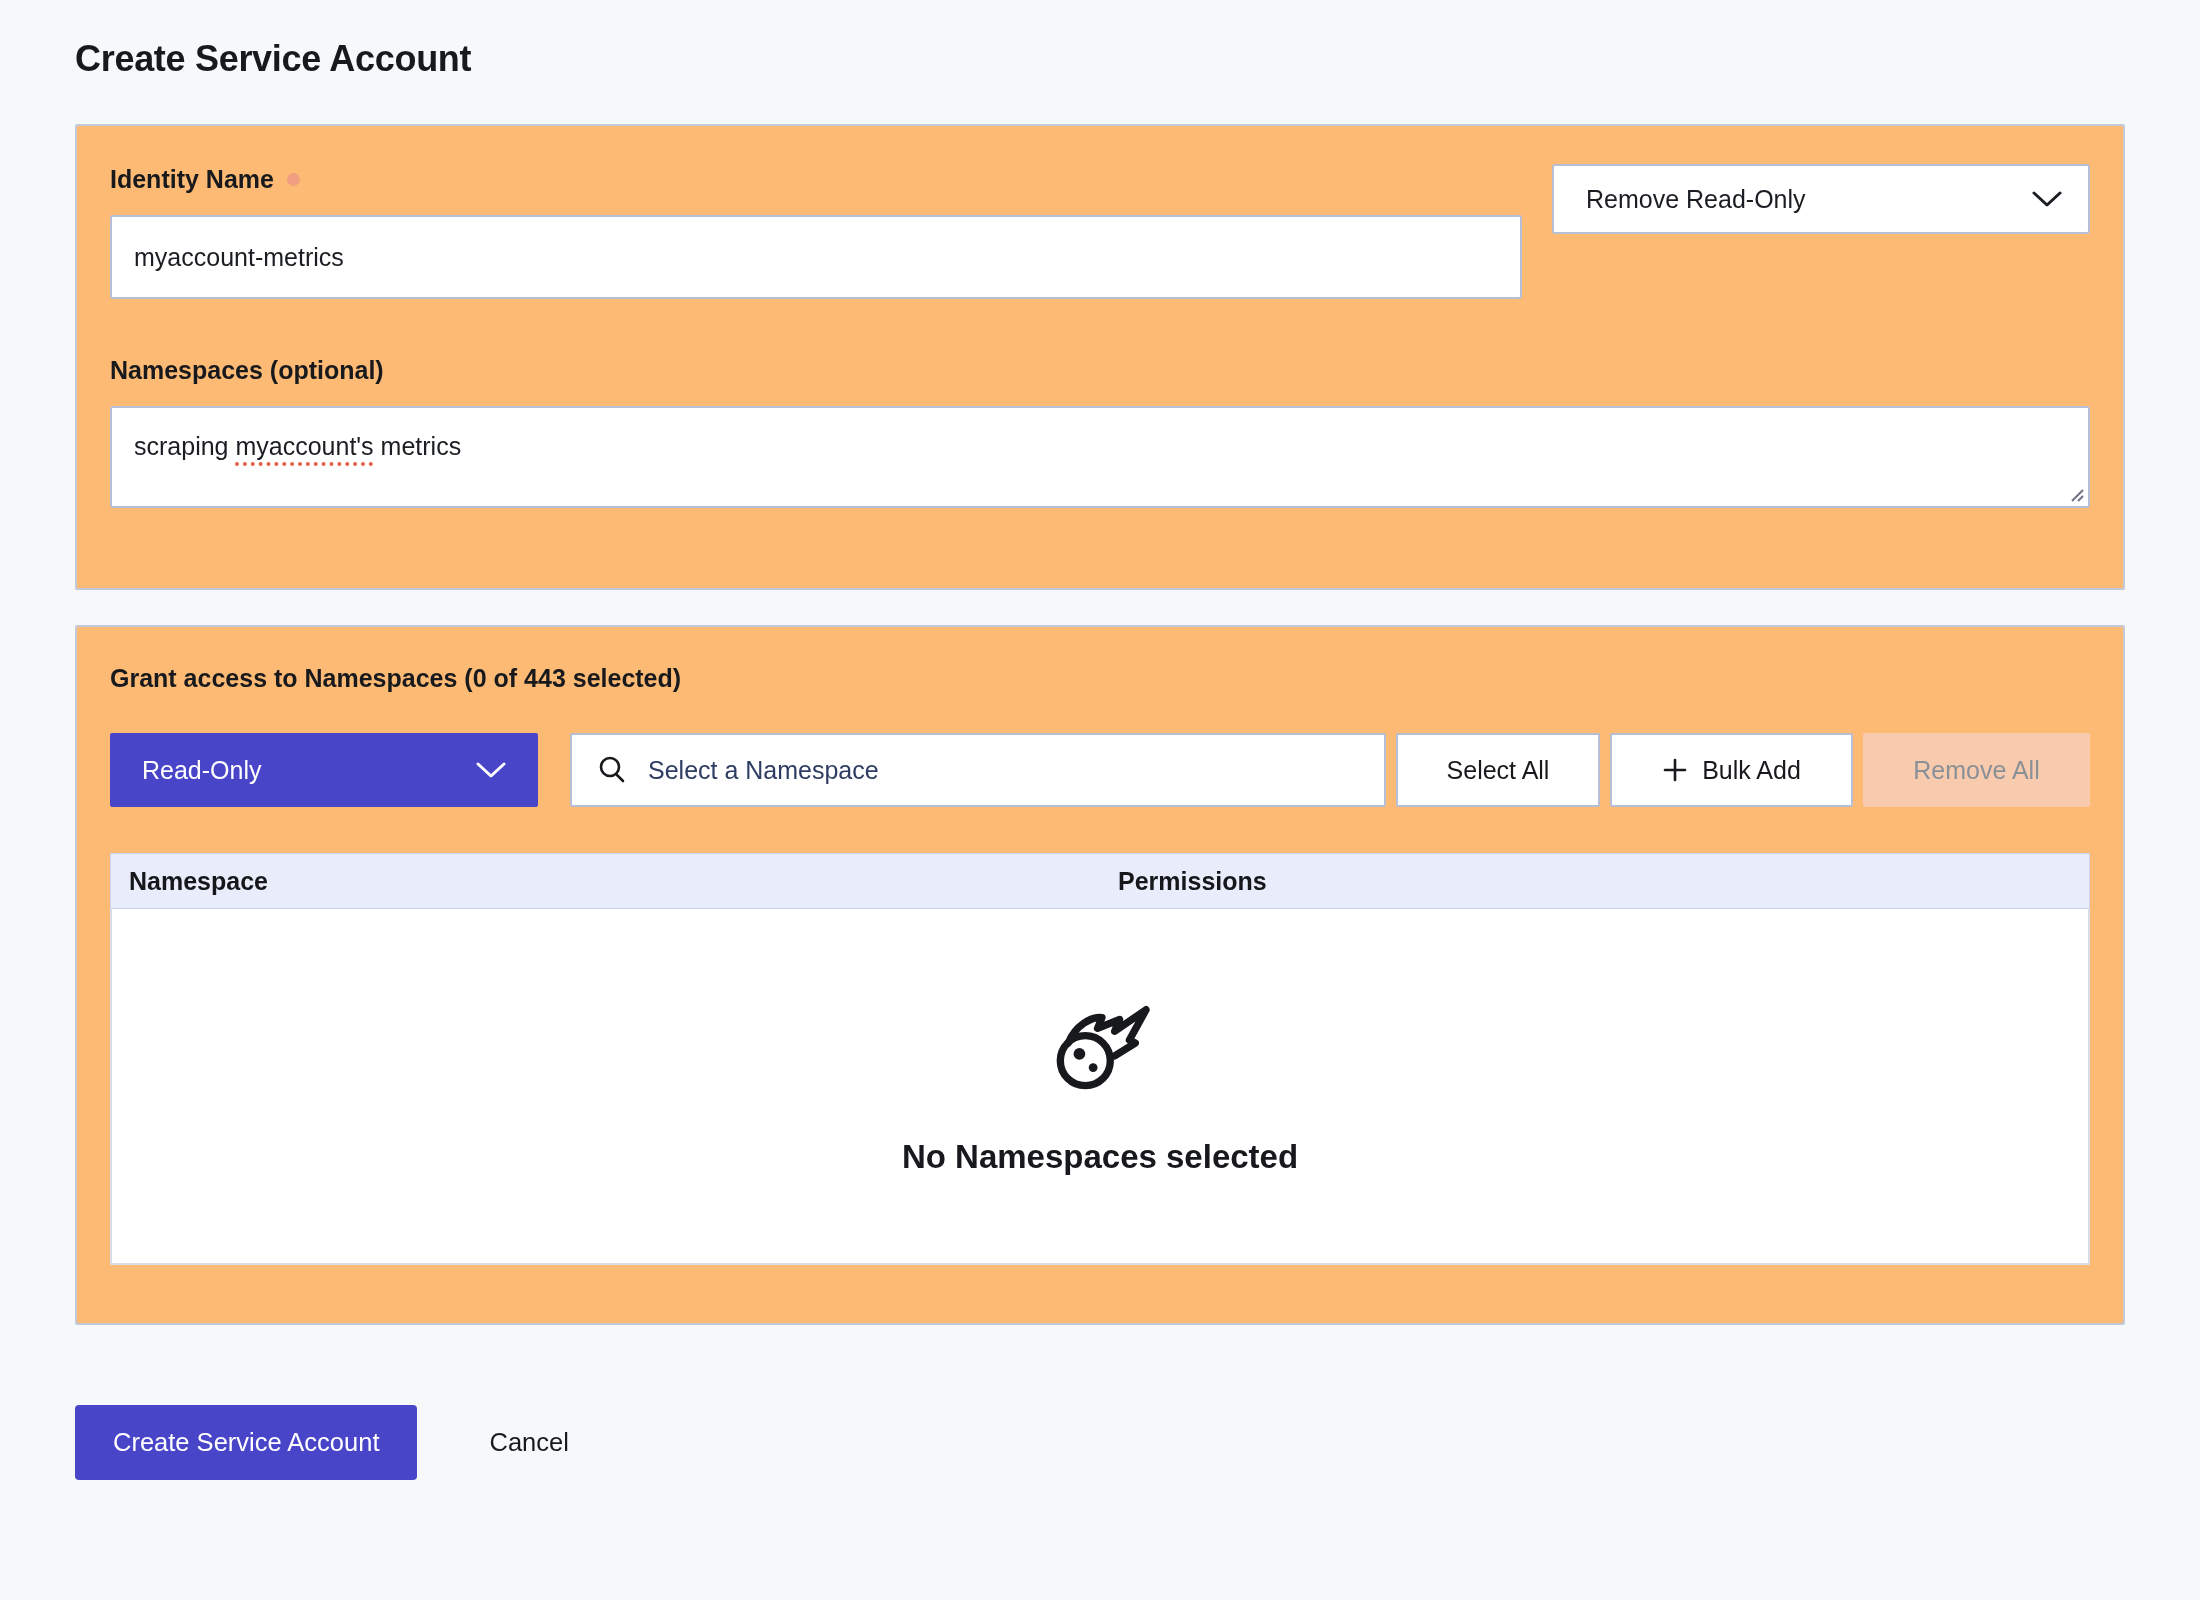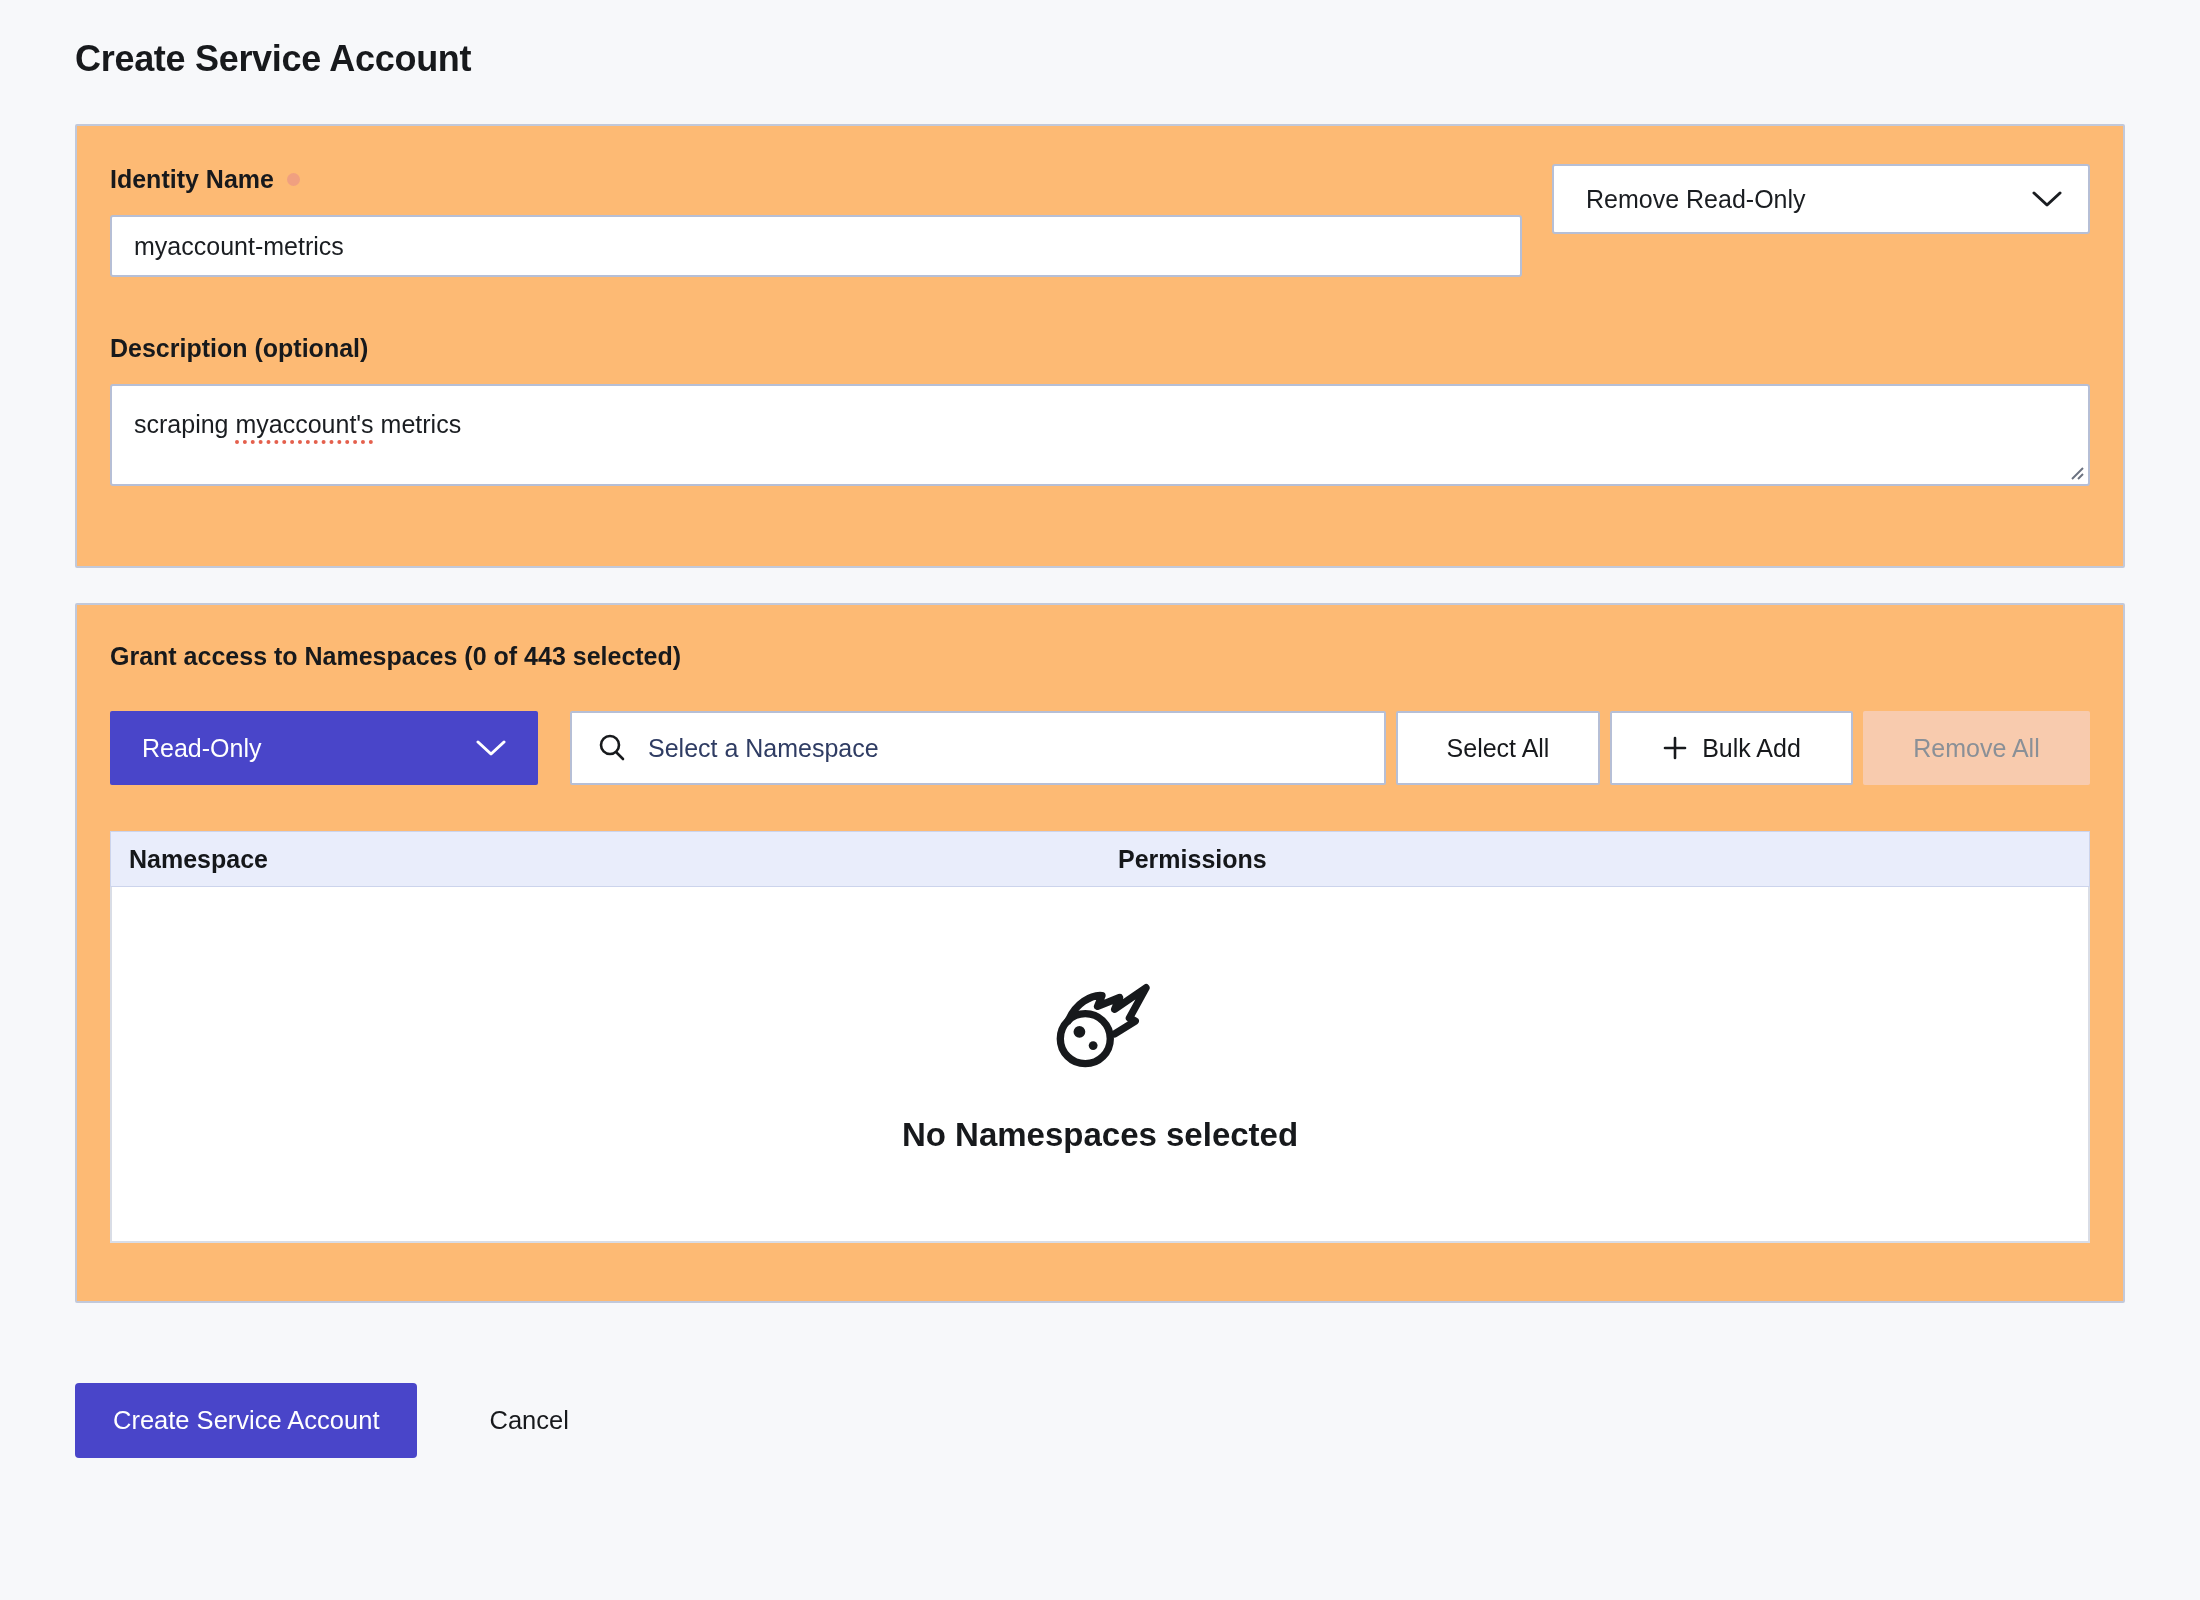--- a/index.html
+++ b/index.html
@@ -34,21 +34,21 @@
     display: flex; align-items: center; gap: 13px;
     font-size: 25px; font-weight: 600; color: #17191c;
     margin-bottom: 21px; line-height: 30px;
   }
   .req-dot {
     width: 13px; height: 13px; border-radius: 50%;
     background: #f0a080; display: inline-block;
   }
 
   .text-input {
-    width: 100%; height: 62px;
+    width: 100%; height: 84px;
     border: 2px solid #b6bfd6; border-radius: 3px;
     background: #fff; padding: 0 22px;
     font-family: "Liberation Sans", sans-serif;
     font-size: 25px; color: #1a1d21; outline: none;
   }
 
   .select-box {
     height: 70px; border: 2px solid #b6bfd6; border-radius: 3px;
     background: #fff; display: flex; align-items: center;
     justify-content: space-between; padding: 0 26px 0 32px;
@@ -158,21 +158,21 @@
             <svg width="30" height="17" viewBox="0 0 30 17">
               <polyline points="2,2 15,14 28,2" fill="none" stroke="#1a1d21" stroke-width="3" stroke-linecap="round" stroke-linejoin="round"></polyline>
             </svg>
           </span>
         </div>
       </div>
     </div>
 
     <div class="field-desc">
       <div class="field-label">
-        <span>Description (optional)</span>
+        <span>Namespaces (optional)</span>
       </div>
       <div class="faux-textarea">
         <span>scraping </span><span class="squiggle">myaccount's</span><span> metrics</span>
         <span class="resize-corner">
           <svg width="18" height="18" viewBox="0 0 18 18">
             <line x1="4" y1="15" x2="15" y2="4" stroke="#6b7280" stroke-width="2"></line>
             <line x1="10" y1="15" x2="15" y2="10" stroke="#6b7280" stroke-width="2"></line>
           </svg>
         </span>
       </div>

